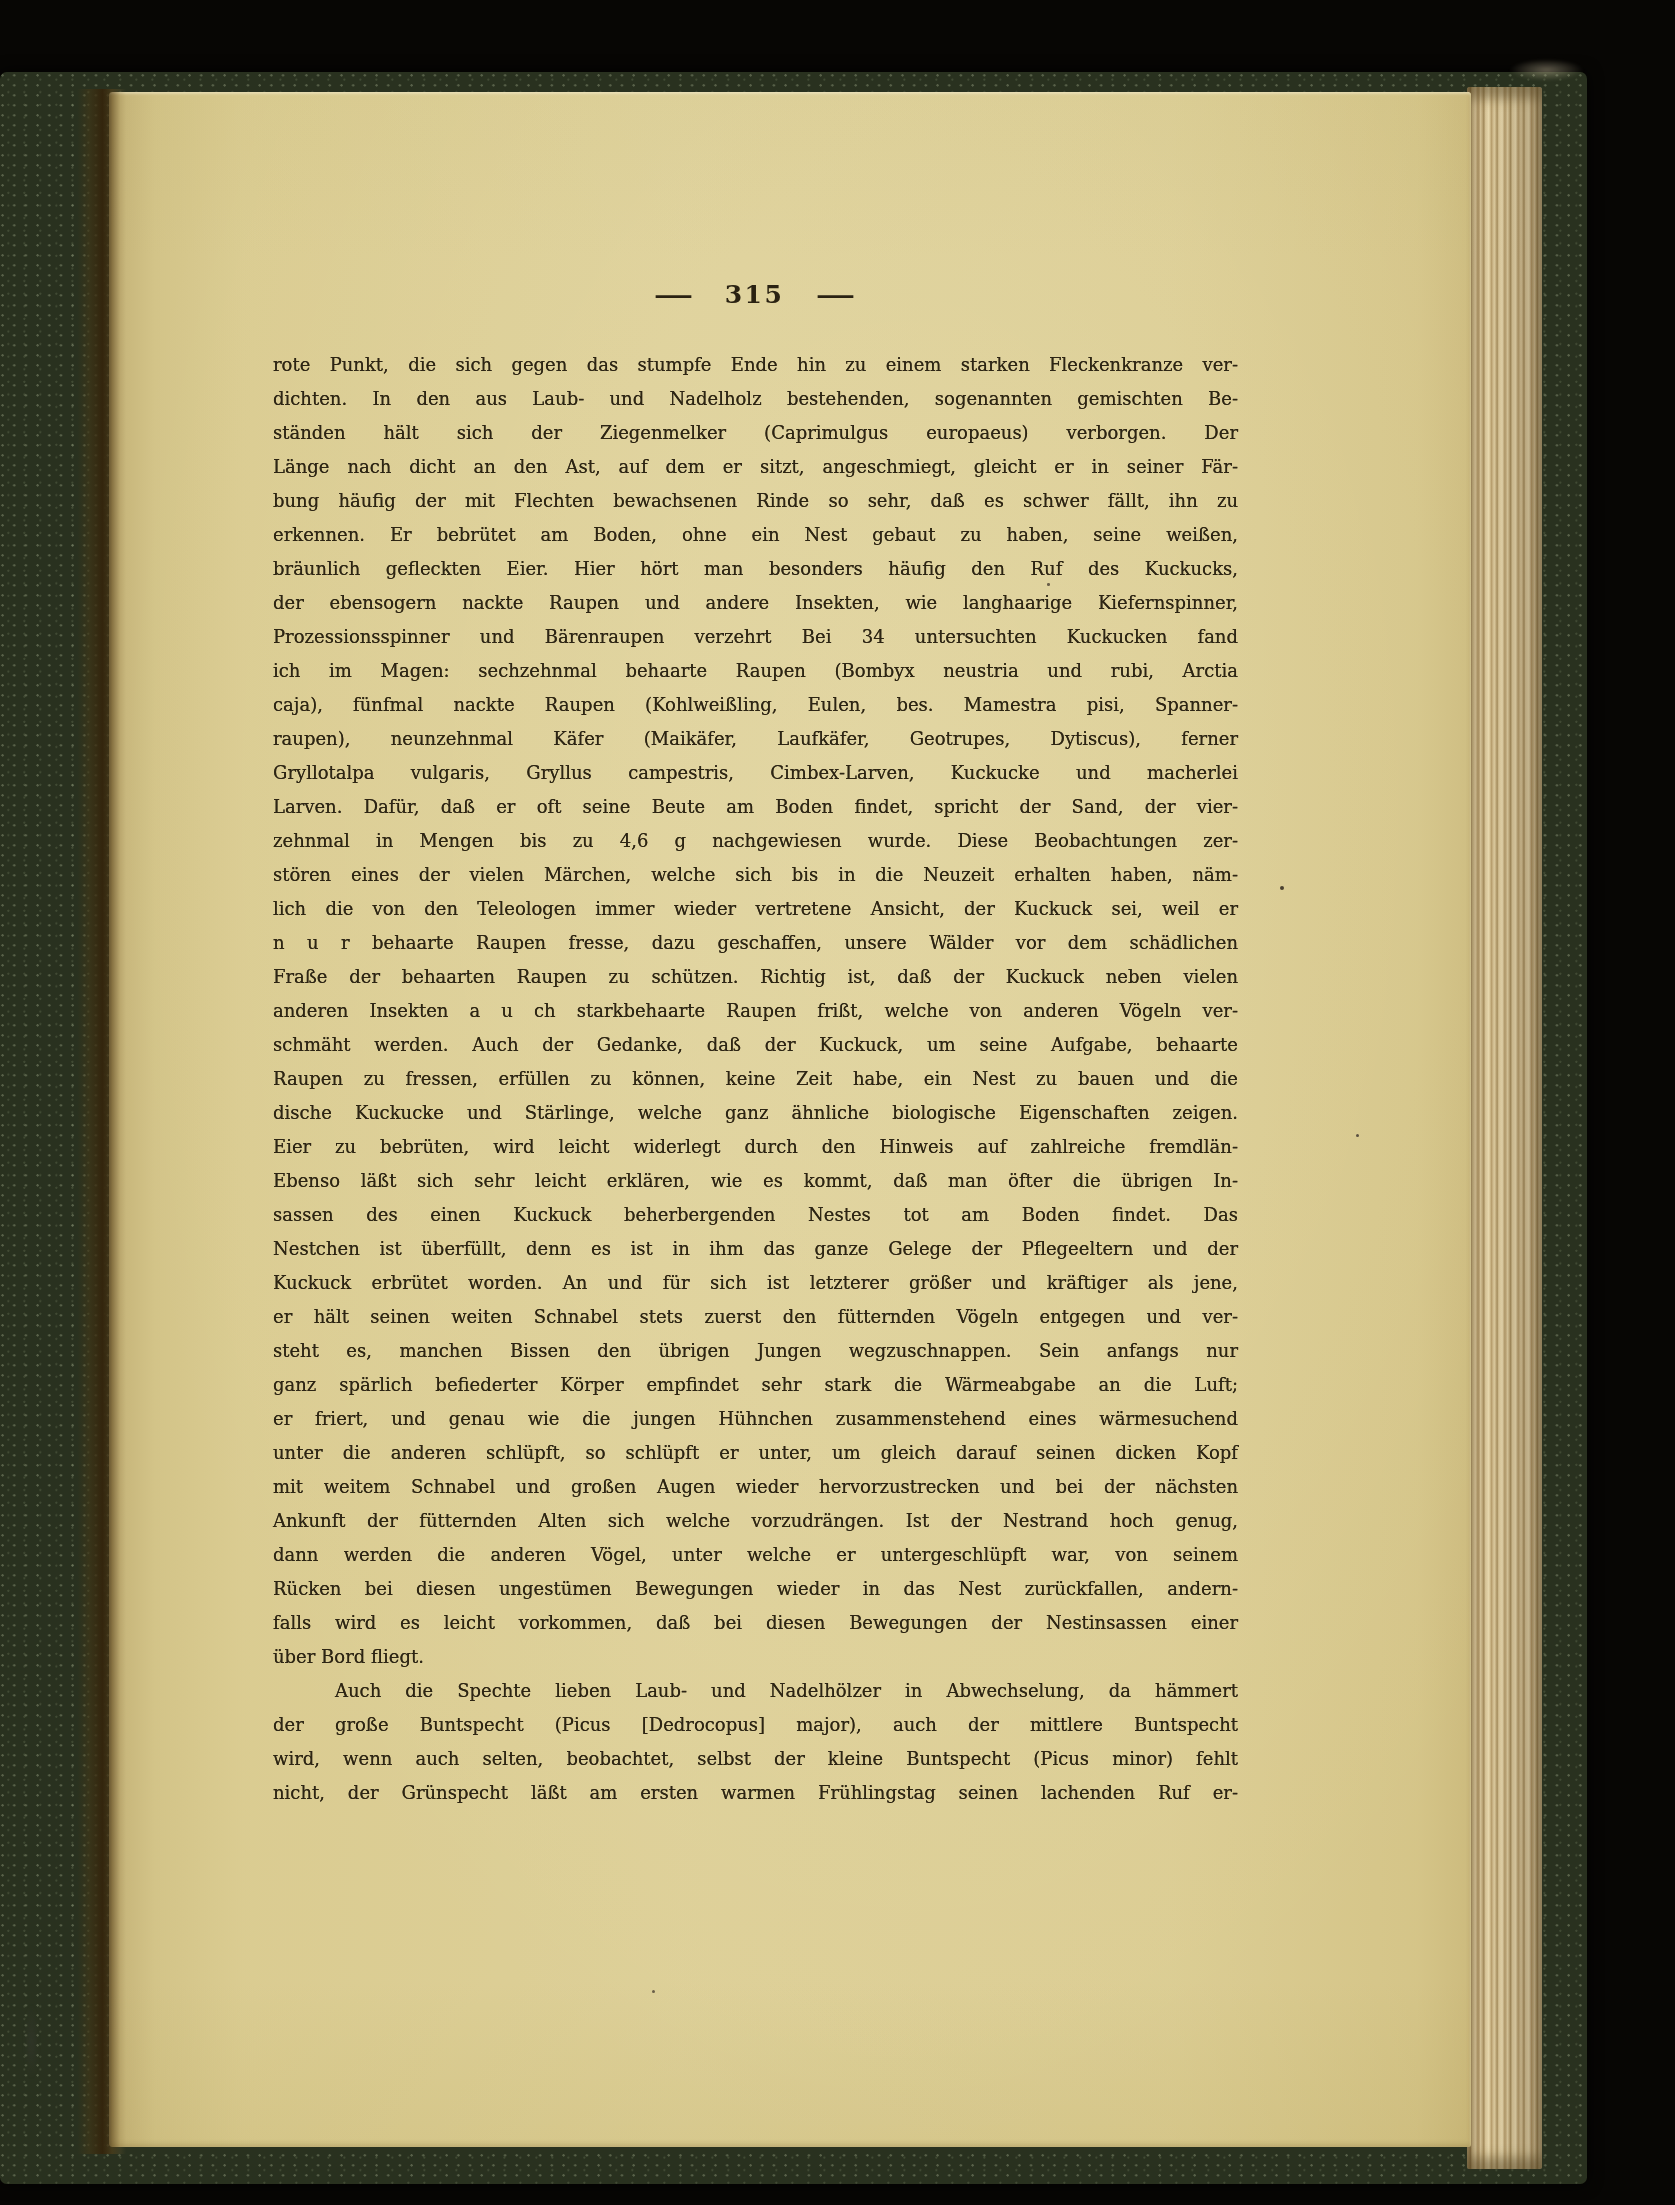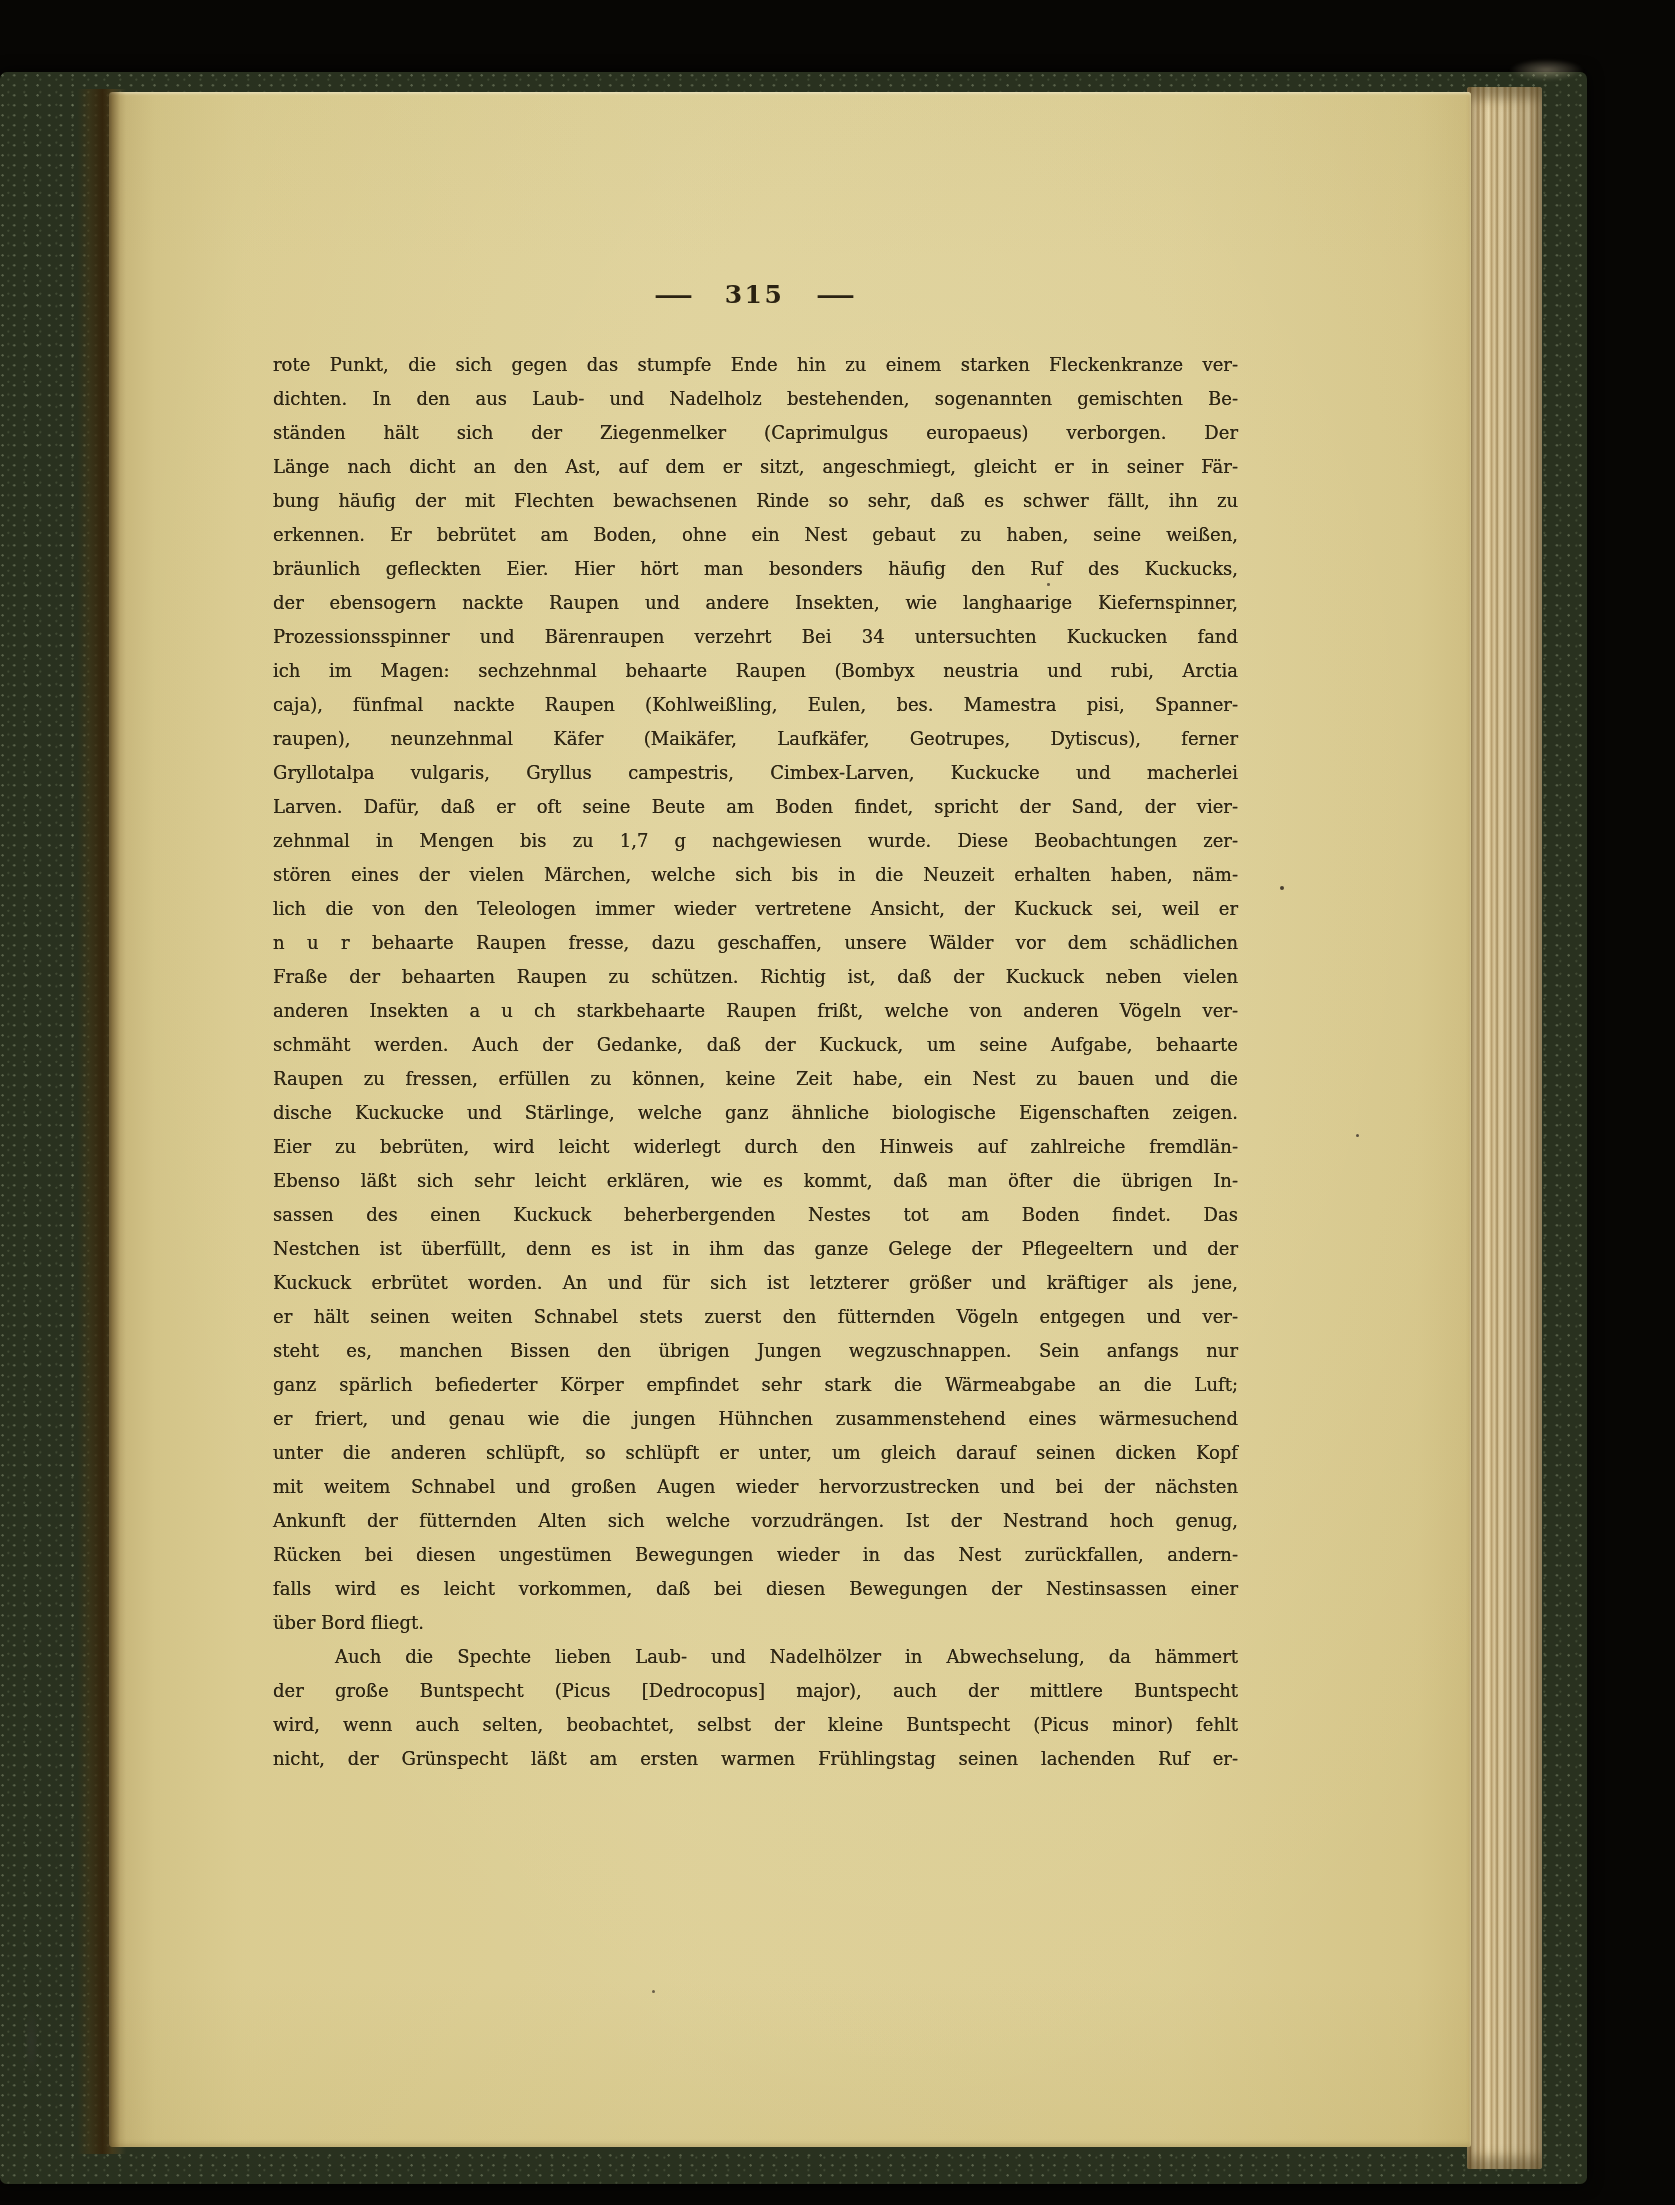--- a/index.html
+++ b/index.html
@@ -136,41 +136,42 @@
         <div class="line">bung häufig der mit Flechten bewachsenen Rinde so sehr, daß es schwer fällt, ihn zu</div>
         <div class="line">erkennen.  Er bebrütet am Boden, ohne ein Nest gebaut zu haben, seine weißen,</div>
         <div class="line">bräunlich gefleckten Eier.  Hier hört man besonders häufig den Ruf des Kuckucks,</div>
         <div class="line">der ebensogern nackte Raupen und andere Insekten, wie langhaarige Kiefernspinner,</div>
         <div class="line">Prozessionsspinner und Bärenraupen verzehrt  Bei 34 untersuchten Kuckucken fand</div>
         <div class="line">ich im Magen: sechzehnmal behaarte Raupen (Bombyx neustria und rubi, Arctia</div>
         <div class="line">caja), fünfmal nackte Raupen (Kohlweißling, Eulen, bes. Mamestra pisi, Spanner-</div>
         <div class="line">raupen), neunzehnmal Käfer (Maikäfer, Laufkäfer, Geotrupes, Dytiscus), ferner</div>
         <div class="line">Gryllotalpa vulgaris, Gryllus campestris, Cimbex-Larven, Kuckucke und macherlei</div>
         <div class="line">Larven.  Dafür, daß er oft seine Beute am Boden findet, spricht der Sand, der vier-</div>
-        <div class="line">zehnmal in Mengen bis zu 1,7 g nachgewiesen wurde.  Diese Beobachtungen zer-</div>
+        <div class="line">zehnmal in Mengen bis zu 4,6 g nachgewiesen wurde.  Diese Beobachtungen zer-</div>
         <div class="line">stören eines der vielen Märchen, welche sich bis in die Neuzeit erhalten haben, näm-</div>
         <div class="line">lich die von den Teleologen immer wieder vertretene Ansicht, der Kuckuck sei, weil er</div>
         <div class="line">n u r behaarte Raupen fresse, dazu geschaffen, unsere Wälder vor dem schädlichen</div>
         <div class="line">Fraße der behaarten Raupen zu schützen.  Richtig ist, daß der Kuckuck neben vielen</div>
         <div class="line">anderen Insekten a u ch starkbehaarte Raupen frißt, welche von anderen Vögeln ver-</div>
         <div class="line">schmäht werden.  Auch der Gedanke, daß der Kuckuck, um seine Aufgabe, behaarte</div>
         <div class="line">Raupen zu fressen, erfüllen zu können, keine Zeit habe, ein Nest zu bauen und die</div>
         <div class="line">dische Kuckucke und Stärlinge, welche ganz ähnliche biologische Eigenschaften zeigen.</div>
         <div class="line">Eier zu bebrüten, wird leicht widerlegt durch den Hinweis auf zahlreiche fremdlän-</div>
         <div class="line">Ebenso läßt sich sehr leicht erklären, wie es kommt, daß man öfter die übrigen In-</div>
         <div class="line">sassen des einen Kuckuck beherbergenden Nestes tot am Boden findet.  Das</div>
         <div class="line">Nestchen ist überfüllt, denn es ist in ihm das ganze Gelege der Pflegeeltern und der</div>
         <div class="line">Kuckuck erbrütet worden.  An und für sich ist letzterer größer und kräftiger als jene,</div>
         <div class="line">er hält seinen weiten Schnabel stets zuerst den fütternden Vögeln entgegen und ver-</div>
         <div class="line">steht es, manchen Bissen den übrigen Jungen wegzuschnappen.  Sein anfangs nur</div>
         <div class="line">ganz spärlich befiederter Körper empfindet sehr stark die Wärmeabgabe an die Luft;</div>
         <div class="line">er friert, und genau wie die jungen Hühnchen zusammenstehend eines wärmesuchend</div>
         <div class="line">unter die anderen schlüpft, so schlüpft er unter, um gleich darauf seinen dicken Kopf</div>
         <div class="line">mit weitem Schnabel und großen Augen wieder hervorzustrecken und bei der nächsten</div>
         <div class="line">Ankunft der fütternden Alten sich welche vorzudrängen.  Ist der Nestrand hoch genug,</div>
+        <div class="line">dann werden die anderen Vögel, unter welche er untergeschlüpft war, von seinem</div>
         <div class="line">Rücken bei diesen ungestümen Bewegungen wieder in das Nest zurückfallen, andern-</div>
         <div class="line">falls wird es leicht vorkommen, daß bei diesen Bewegungen der Nestinsassen einer</div>
         <div class="line short">über Bord fliegt.</div>
         <div class="line indent">Auch die Spechte lieben Laub- und Nadelhölzer in Abwechselung, da hämmert</div>
         <div class="line">der große Buntspecht (Picus [Dedrocopus] major), auch der mittlere Buntspecht</div>
         <div class="line">wird, wenn auch selten, beobachtet, selbst der kleine Buntspecht (Picus minor) fehlt</div>
         <div class="line">nicht, der Grünspecht läßt am ersten warmen Frühlingstag seinen lachenden Ruf er-</div>
       </div>
 
     <div class="speck s1"></div>

